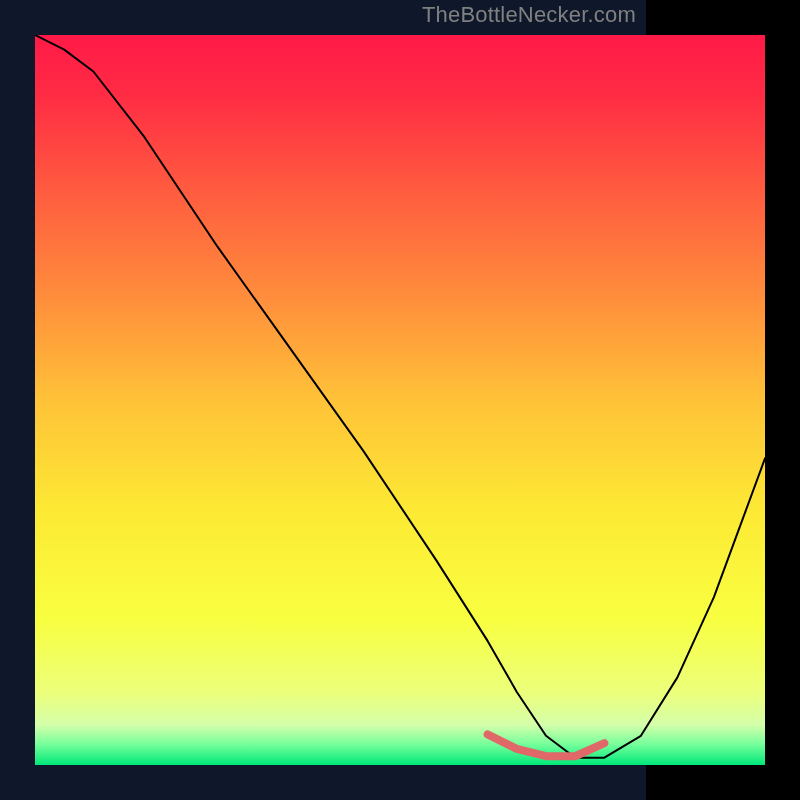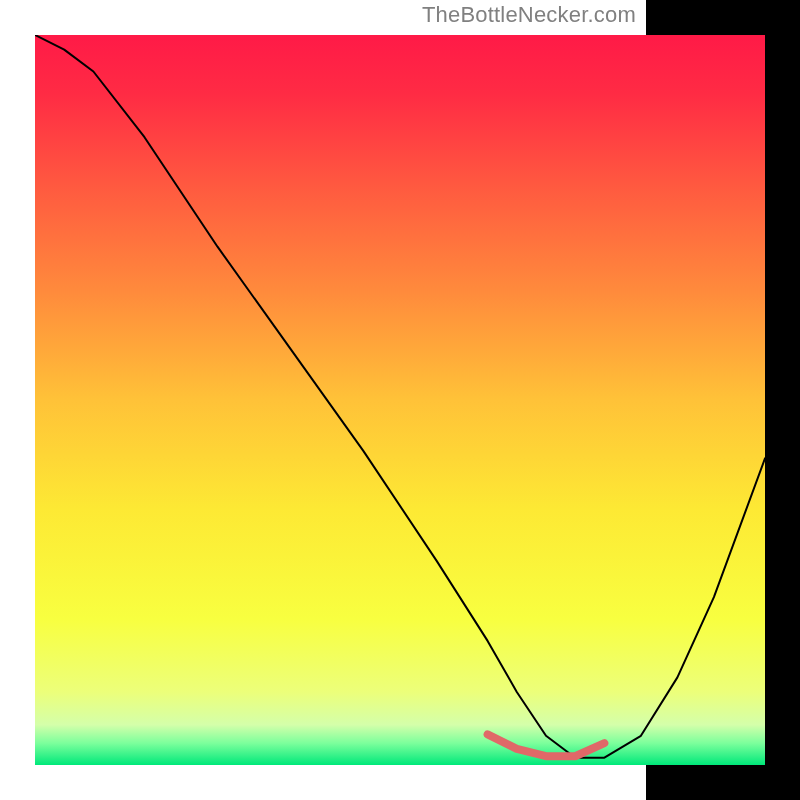--- a/index.html
+++ b/index.html
@@ -7,21 +7,21 @@
     padding: 0;
     width: 800px;
     height: 800px;
     background: #000;
     overflow: hidden;
   }
   .outer {
     position: relative;
     width: 646px;
     height: 800px;
-    background: #ffffff;
+    background: #0f172a;
   }
   .attribution {
     position: absolute;
     top: 2px;
     right: 10px;
     color: #808080;
     font-family: Arial, Helvetica, sans-serif;
     font-size: 22px;
     letter-spacing: 0.2px;
   }

